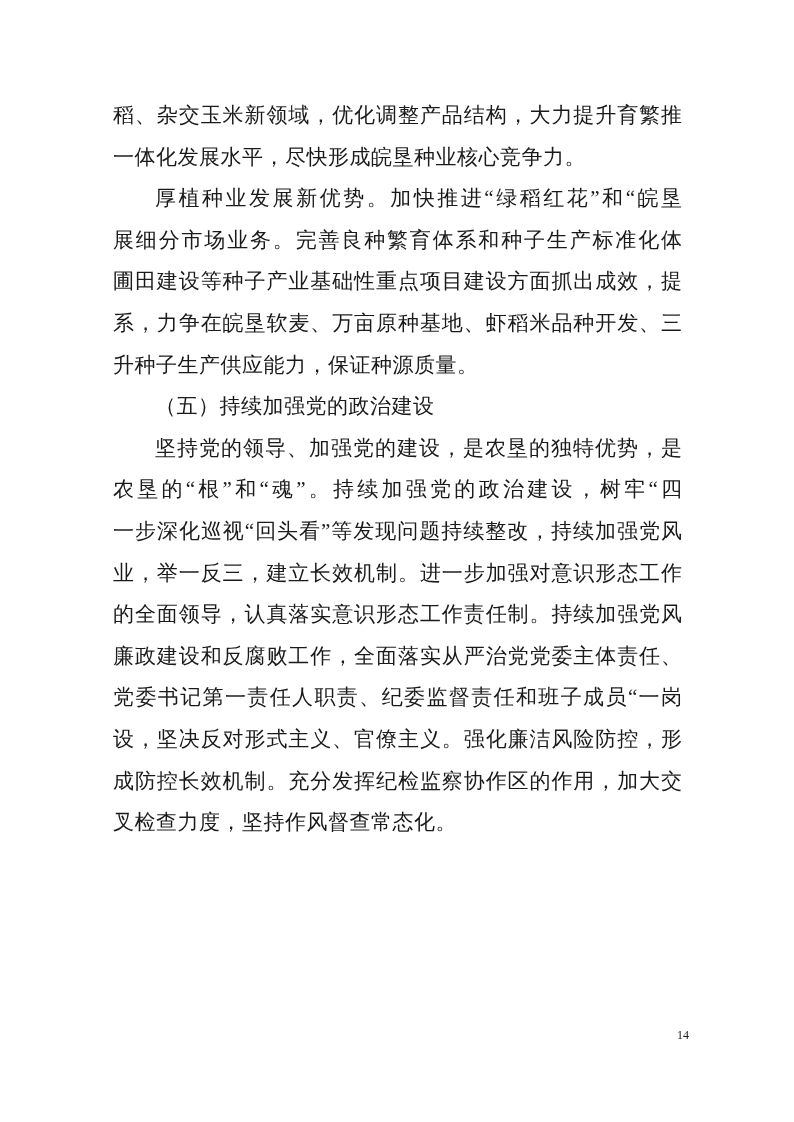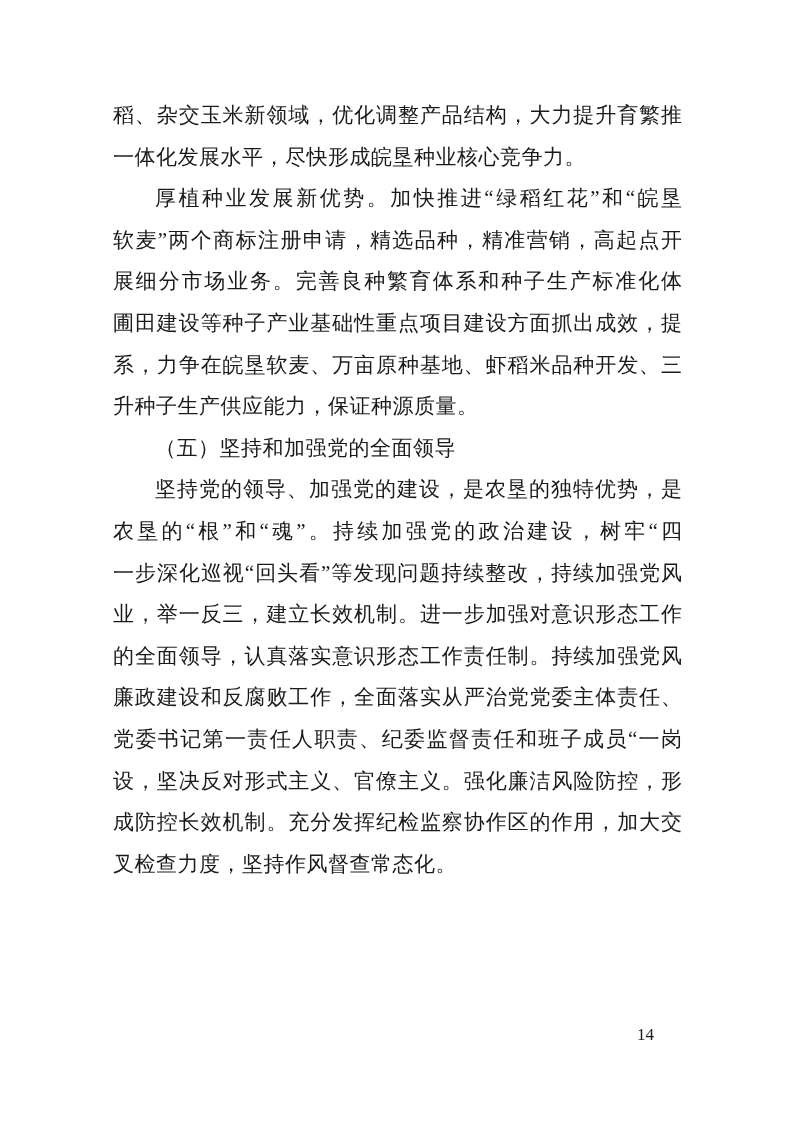--- a/index.html
+++ b/index.html
@@ -39,40 +39,39 @@
     text-align-last: left;
     letter-spacing: 0.5px;
   }
   .page-number {
     position: absolute;
     top: 1024px;
     left: 637px;
     width: 52px;
     height: 22px;
     line-height: 22px;
-    text-align: left;
-    font-size: 17px;
+    text-align: right;
+    font-size: 12px;
     color: #1a1a1a;
     font-family: "Liberation Serif", "DejaVu Serif", serif;
   }
 </style>
 </head>
 <body>
 
 <div class="page">
   <div class="text-block">
     <div class="ln">稻、杂交玉米新领域，优化调整产品结构，大力提升育繁推</div>
     <div class="ln last">一体化发展水平，尽快形成皖垦种业核心竞争力。</div>
     <div class="ln indent">厚植种业发展新优势。加快推进“绿稻红花”和“皖垦</div>
-    <div class="ln">软麦”两个商标注册申请，精选品种，精准营销，高起点开</div>
     <div class="ln">展细分市场业务。完善良种繁育体系和种子生产标准化体</div>
     <div class="ln">圃田建设等种子产业基础性重点项目建设方面抓出成效，提</div>
     <div class="ln">系，力争在皖垦软麦、万亩原种基地、虾稻米品种开发、三</div>
     <div class="ln last">升种子生产供应能力，保证种源质量。</div>
-    <div class="ln indent last">（五）坚持和加强党的全面领导</div>
+    <div class="ln indent last">（五）持续加强党的政治建设</div>
     <div class="ln indent">坚持党的领导、加强党的建设，是农垦的独特优势，是</div>
     <div class="ln">农垦的“根”和“魂”。持续加强党的政治建设，树牢“四</div>
     <div class="ln">一步深化巡视“回头看”等发现问题持续整改，持续加强党风</div>
     <div class="ln">业，举一反三，建立长效机制。进一步加强对意识形态工作</div>
     <div class="ln">的全面领导，认真落实意识形态工作责任制。持续加强党风</div>
     <div class="ln">廉政建设和反腐败工作，全面落实从严治党党委主体责任、</div>
     <div class="ln">党委书记第一责任人职责、纪委监督责任和班子成员“一岗</div>
     <div class="ln">设，坚决反对形式主义、官僚主义。强化廉洁风险防控，形</div>
     <div class="ln">成防控长效机制。充分发挥纪检监察协作区的作用，加大交</div>
     <div class="ln last">叉检查力度，坚持作风督查常态化。</div>

